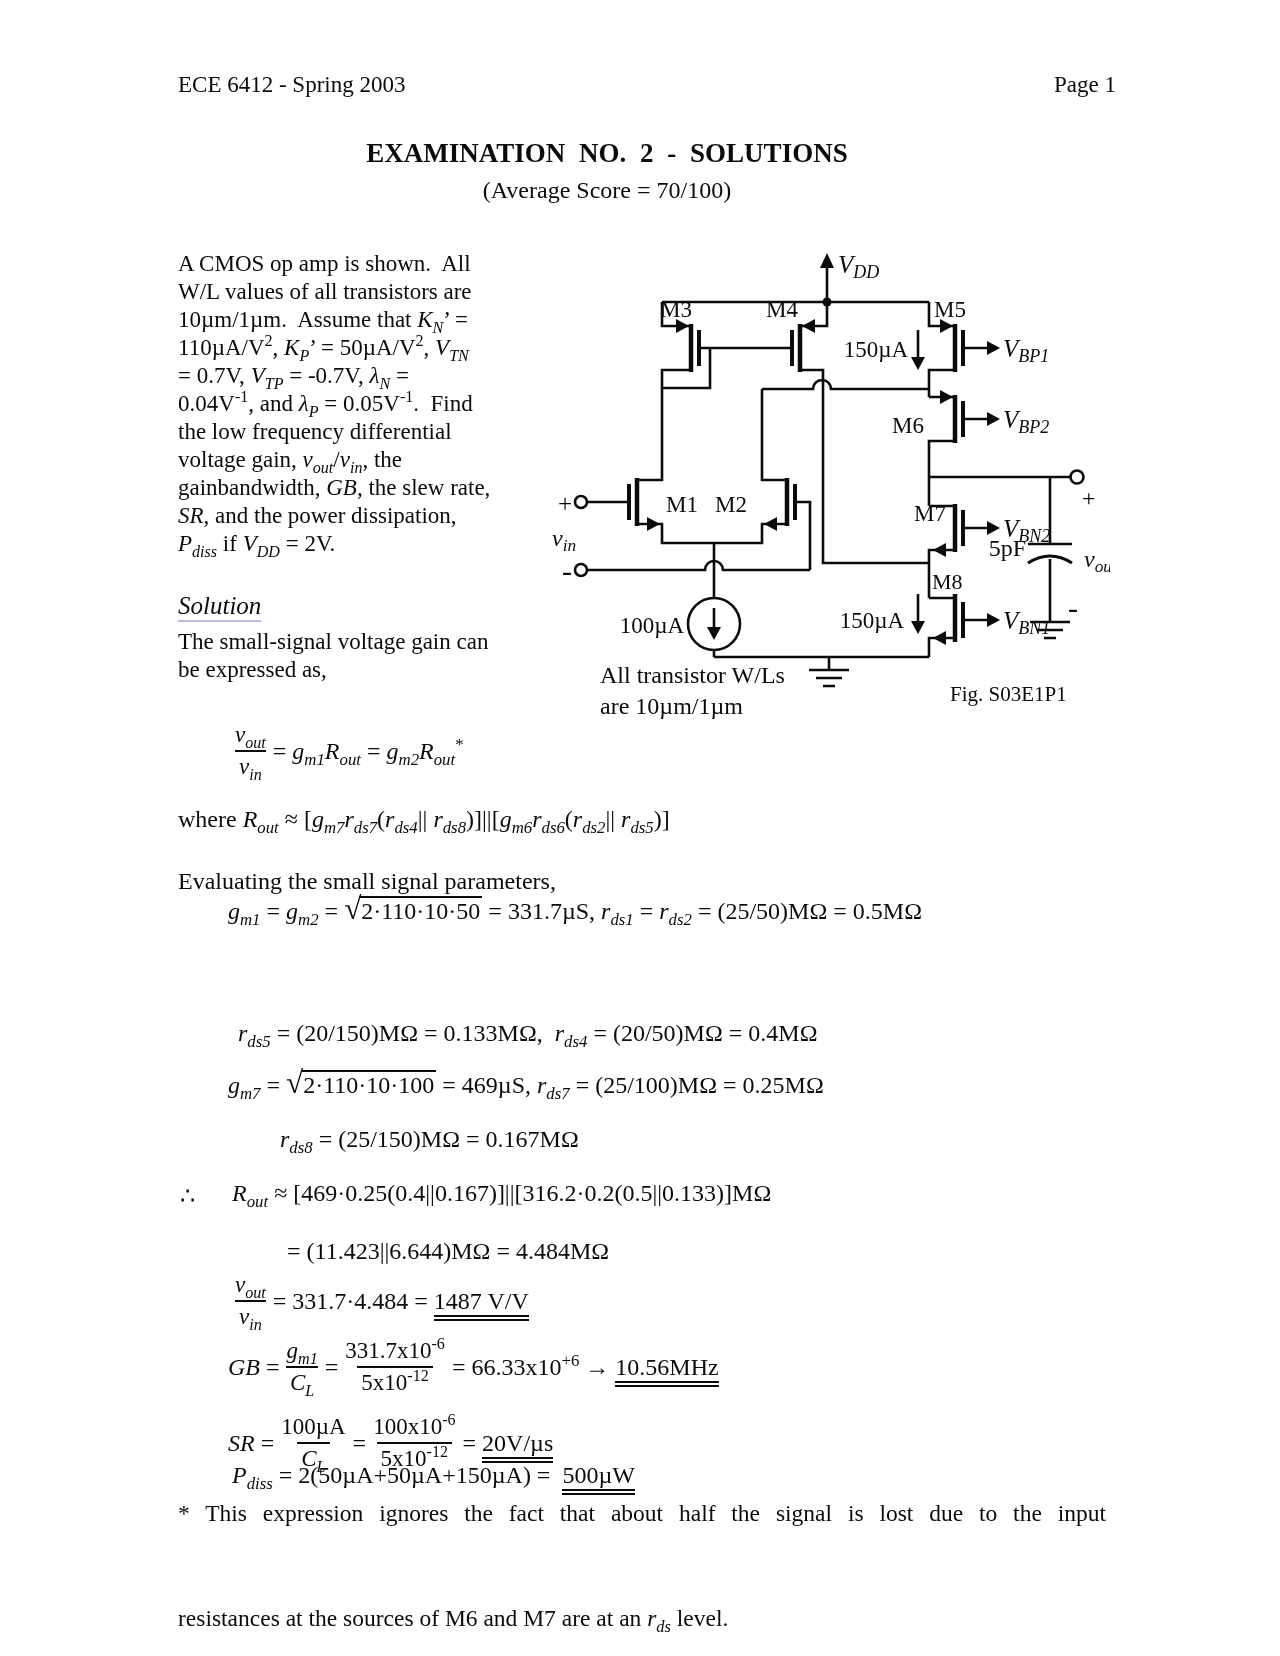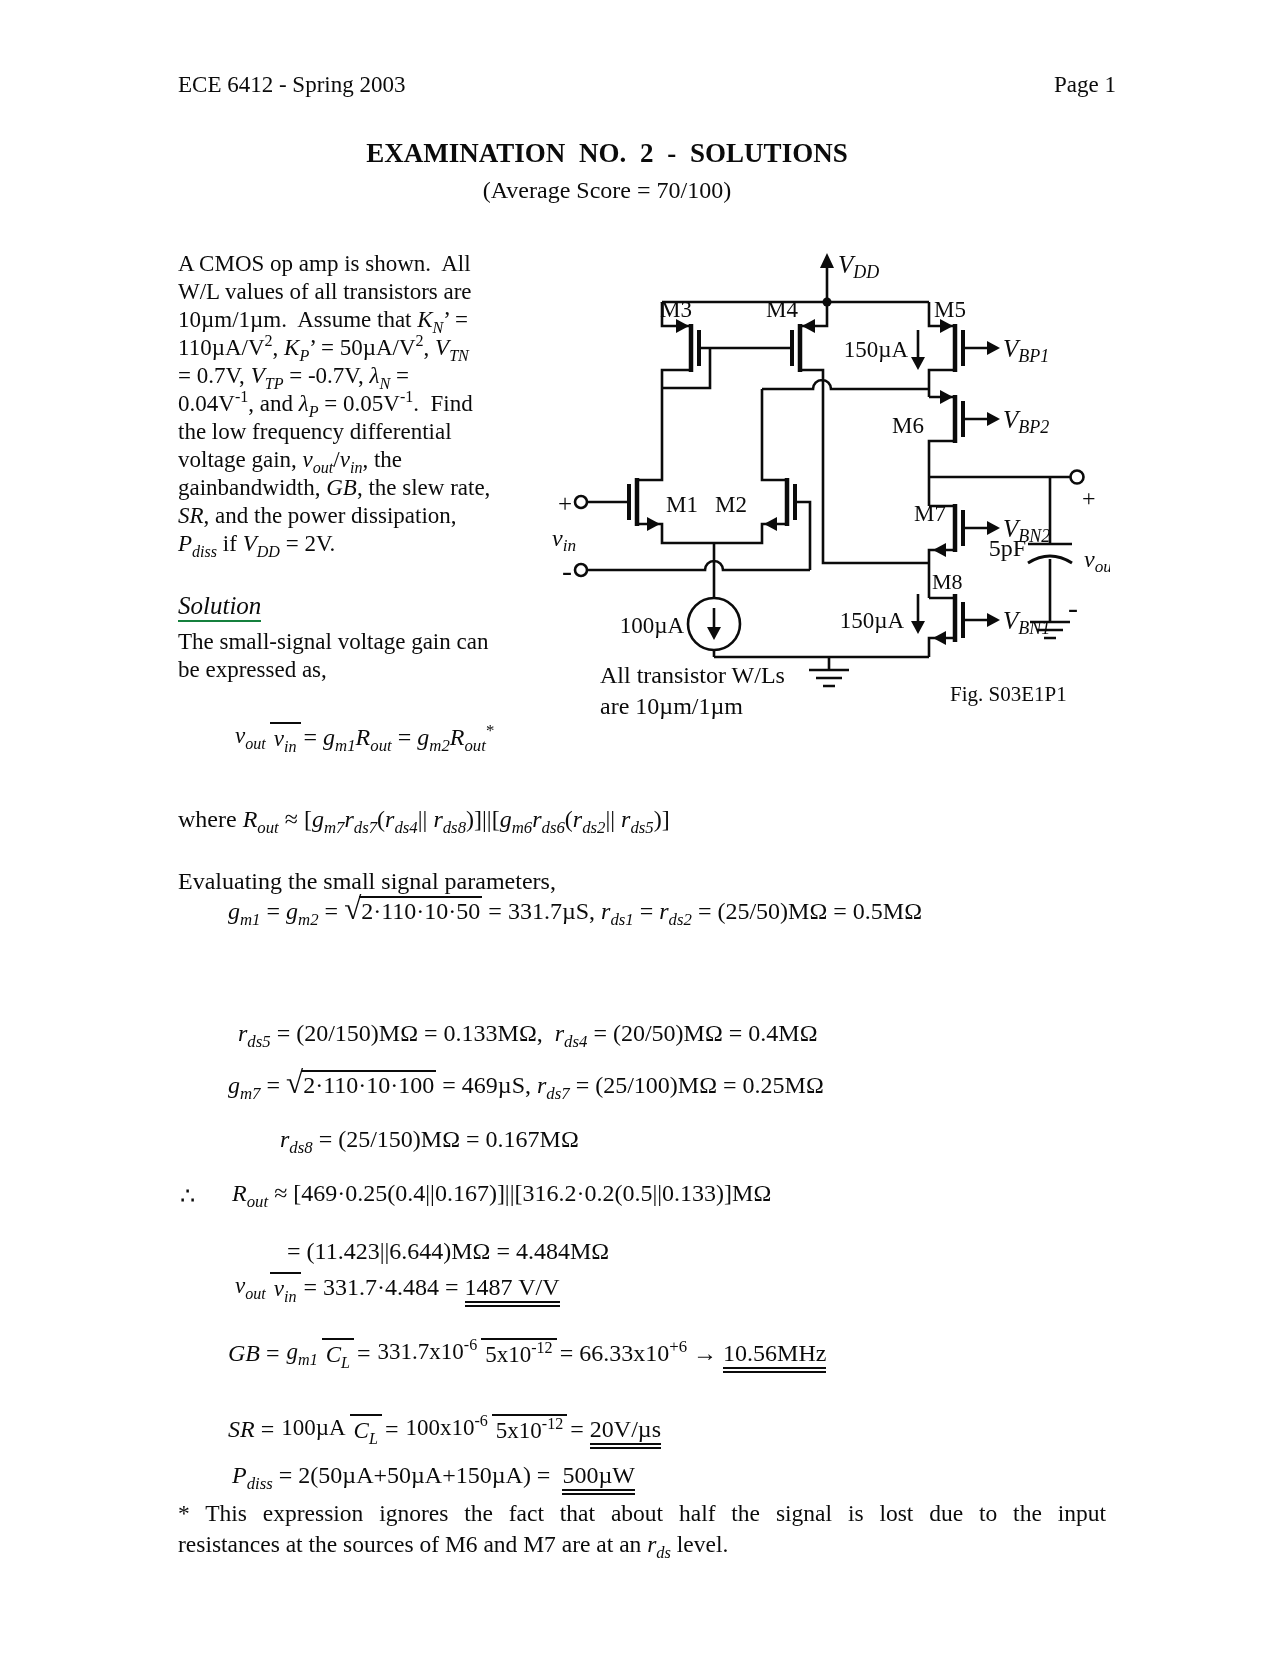--- a/index.html
+++ b/index.html
@@ -8,26 +8,26 @@
   .abs{position:absolute;}
   sub{font-size:70%;font-style:italic;line-height:0;letter-spacing:0;}
   sup{font-size:70%;line-height:0;}
   i{font-style:italic;}
   .hdr{font-size:23px;}
   .title{font-size:27px;font-weight:bold;word-spacing:7px;text-align:center;}
   .subtitle{font-size:24px;text-align:center;}
   .ph{font-size:26px;font-weight:bold;word-spacing:3px;border-bottom:2.5px solid #0b0b0b;padding-bottom:1px;display:inline-block;}
   .para{font-size:23px;}
   .para .pline{height:28px;line-height:28px;white-space:nowrap;}
-  .sol{font-size:25px;font-style:italic;border-bottom:2px solid #15803d;display:inline-block;}
+  .sol{font-size:25px;font-style:italic;border-bottom:2px solid #c4b5fd;display:inline-block;}
   .intro{font-size:23px;}
   .intro div{height:28px;line-height:28px;white-space:nowrap;}
   .eqrow{display:flex;align-items:center;font-size:24px;white-space:nowrap;}
   .eqtxt{font-size:24px;white-space:nowrap;}
-  .frac{display:inline-flex;align-items:center;text-align:center;margin:0 3px;font-size:23px;}
+  .frac{display:inline-flex;flex-direction:column;align-items:center;text-align:center;margin:0 3px;font-size:23px;}
   .frac .num{padding:0 4px 2px;}
   .frac .den{border-top:2.5px solid #0b0b0b;padding:2px 4px 0;}
   .du{border-bottom:6px double #0b0b0b;padding-bottom:1px;}
   .sqrt{white-space:nowrap;}
   .sqrt .sq{font-size:1.3em;margin-right:-2px;line-height:0;}
   .sqrt .rad{border-top:2.5px solid #0b0b0b;padding:0 2px;}
   .just{text-align:justify;text-align-last:justify;}
   .foot{font-size:23.5px;}
   svg text{font-family:"Liberation Serif","DejaVu Serif",serif;fill:#0b0b0b;}
 </style>
@@ -117,21 +117,21 @@
       <span class="frac">
         <span class="num">100x10<sup>-6</sup></span>
         <span class="den">5x10<sup>-12</sup></span>
       </span>
       <span> = <span class="du">20V/µs</span></span>
     </div>
 
   <div class="abs eqtxt" style="left:232px;top:1462px;"><i>P</i><sub>diss</sub> = 2(50µA+50µA+150µA) =&nbsp; <span class="du">500µW</span></div>
 
   <div class="abs foot just" style="left:178px;top:1500px;width:928px;">* This expression ignores the fact that about half the signal is lost due to the input</div>
-  <div class="abs foot" style="left:178px;top:1531px;width:928px;">resistances at the sources of M6 and M7 are at an <i>r</i><sub>ds</sub> level.</div>
+  <div class="abs foot" style="left:178px;top:1605px;width:928px;">resistances at the sources of M6 and M7 are at an <i>r</i><sub>ds</sub> level.</div>
 
   <svg class="abs" style="left:510px;top:240px;" width="600" height="480" viewBox="510 240 600 480">
 
     <path fill="none" stroke="#0b0b0b" stroke-width="2.6" d="
       M662 302 H929  M827 302 V266
       M662 302 V326 H691  M691 370 H662 V480 H637  M662 388 H710 V348  M699 348 H792
       M827 302 V326 H800  M800 370 H823 V563 H929
       M929 302 V326 H955  M955 370 H929 V397  M963 348 H990
       M762 389 H813 A9 9 0 0 1 831 389 H929
       M929 397 H955  M955 441 H929 V506  M963 419 H990

